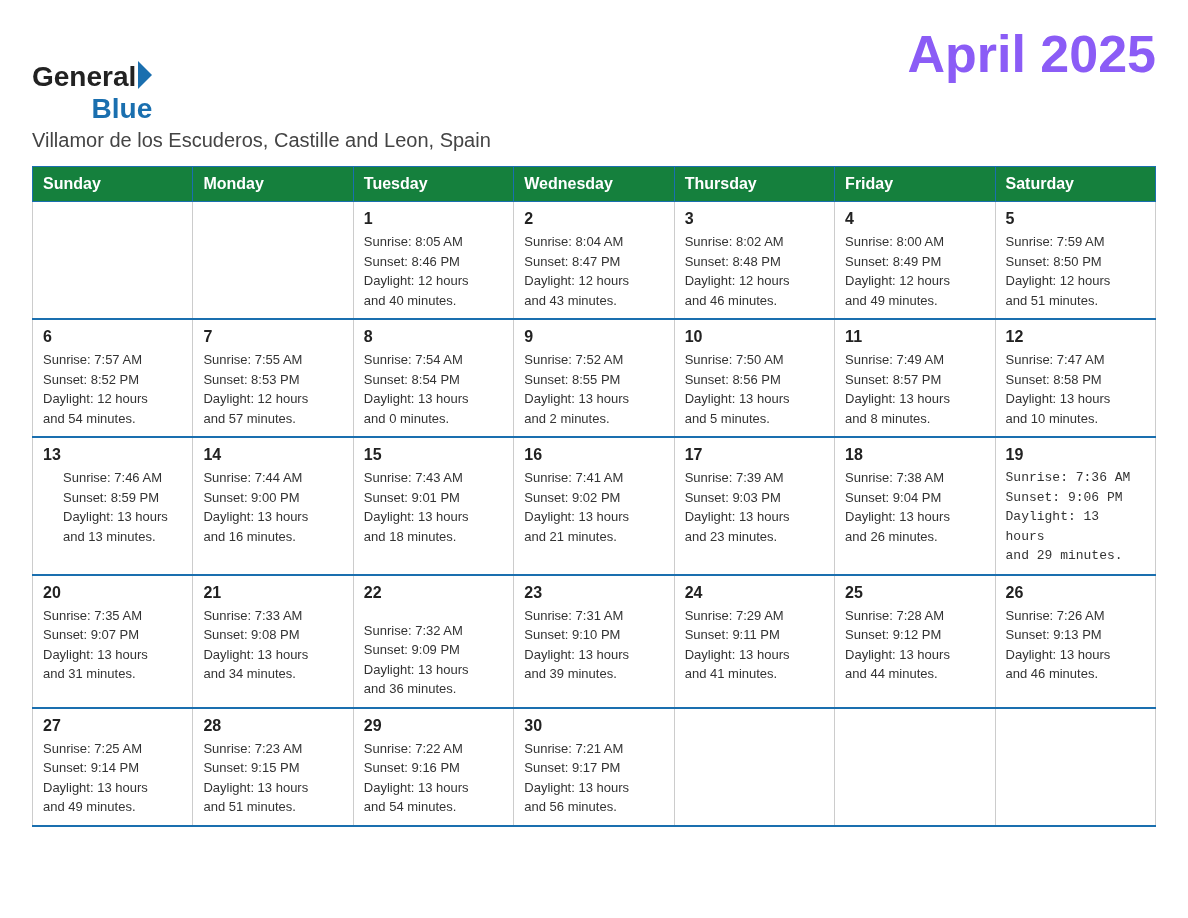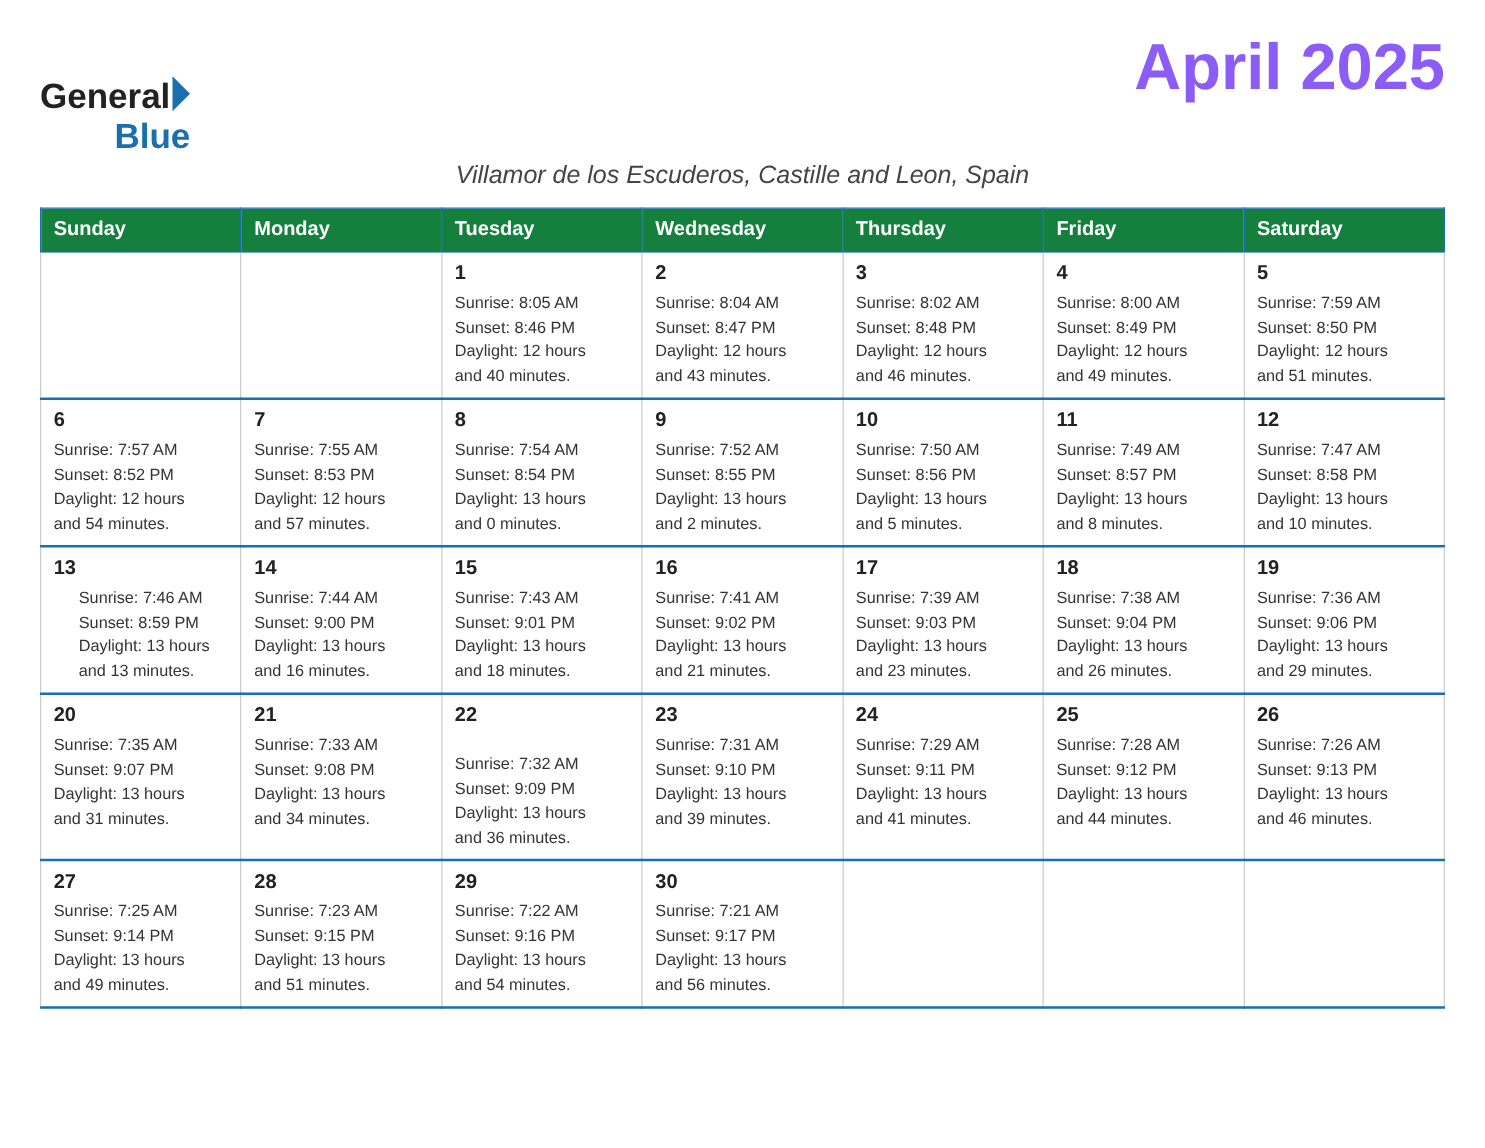--- a/index.html
+++ b/index.html
@@ -48,24 +48,22 @@
     }
     .month-title {
       font-size: 52px;
       font-weight: bold;
       color: #8b5cf6;
       text-align: right;
     }
     .subtitle {
       font-size: 20px;
       color: #444;
-      text-align: center;
       margin-bottom: 14px;
       margin-top: 2px;
-      font-style: italic;
     }
     .calendar {
       width: 100%;
       border-collapse: collapse;
       border: 1px solid #1a6faf;
     }
     .calendar th {
       background: #15803d;
       color: #fff;
       font-size: 16px;
@@ -264,21 +262,21 @@
         </td>
         <td>
           <span class="day-number">18</span>
           <div class="day-info" style="white-space: pre-line;">Sunrise: 7:38 AM
 Sunset: 9:04 PM
 Daylight: 13 hours
 and 26 minutes.</div>
         </td>
         <td>
           <span class="day-number">19</span>
-          <div class="day-info" style="white-space: pre-line;">Sunrise: 7:36 AM
+          <div class="day-info" style="white-space: pre-line; font-family: Liberation Mono, monospace;">Sunrise: 7:36 AM
 Sunset: 9:06 PM
 Daylight: 13 hours
 and 29 minutes.</div>
         </td>
       </tr>
       <tr>
         <td>
           <span class="day-number">20</span>
           <div class="day-info" style="white-space: pre-line;">Sunrise: 7:35 AM
 Sunset: 9:07 PM

